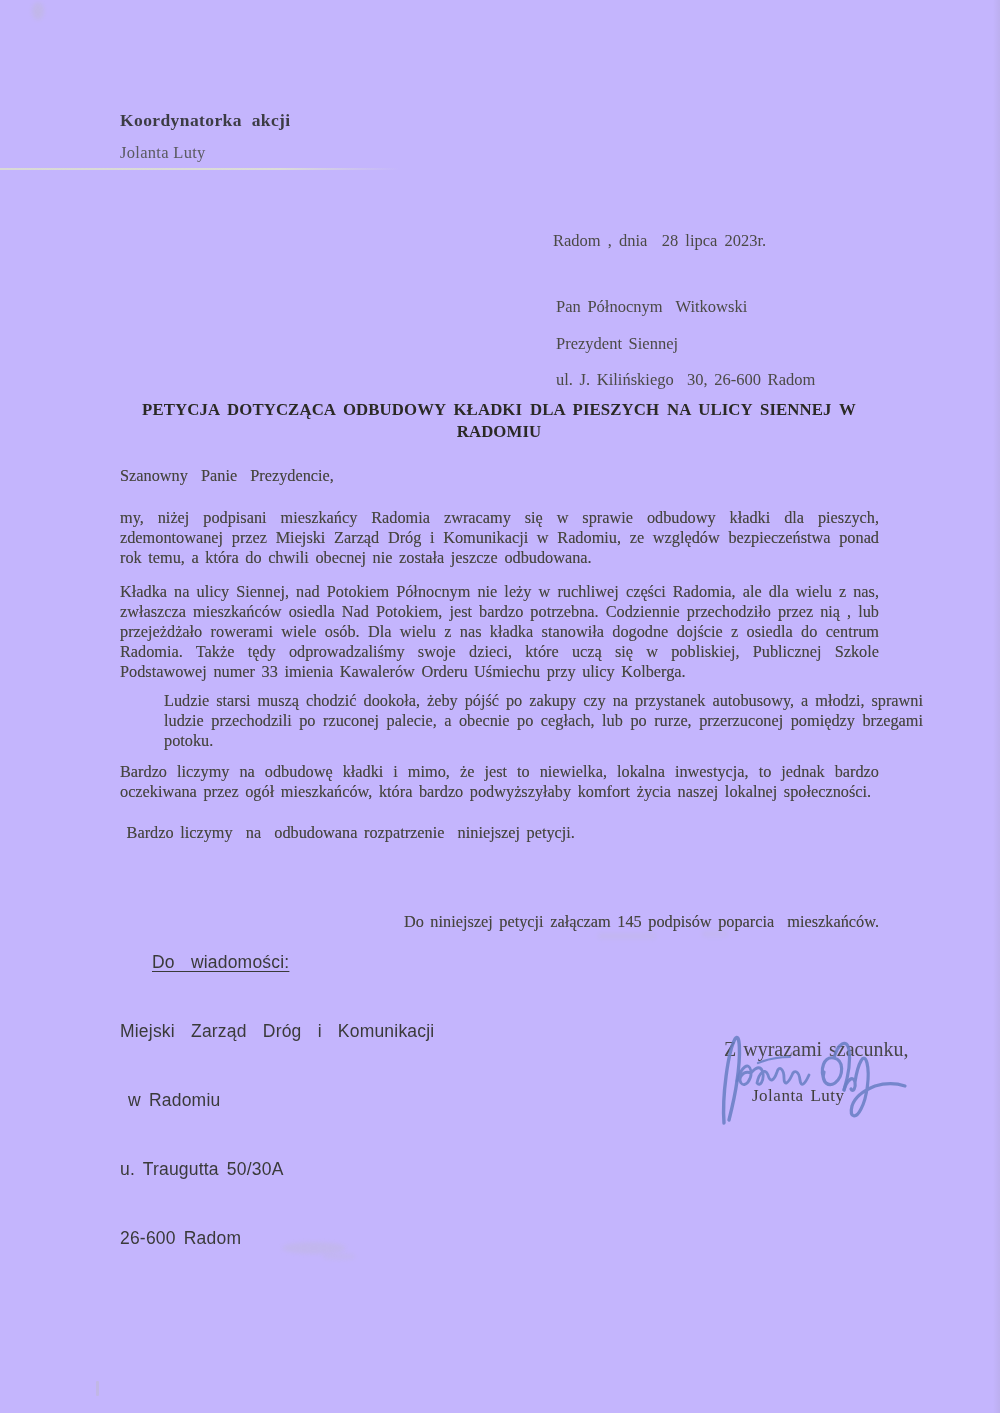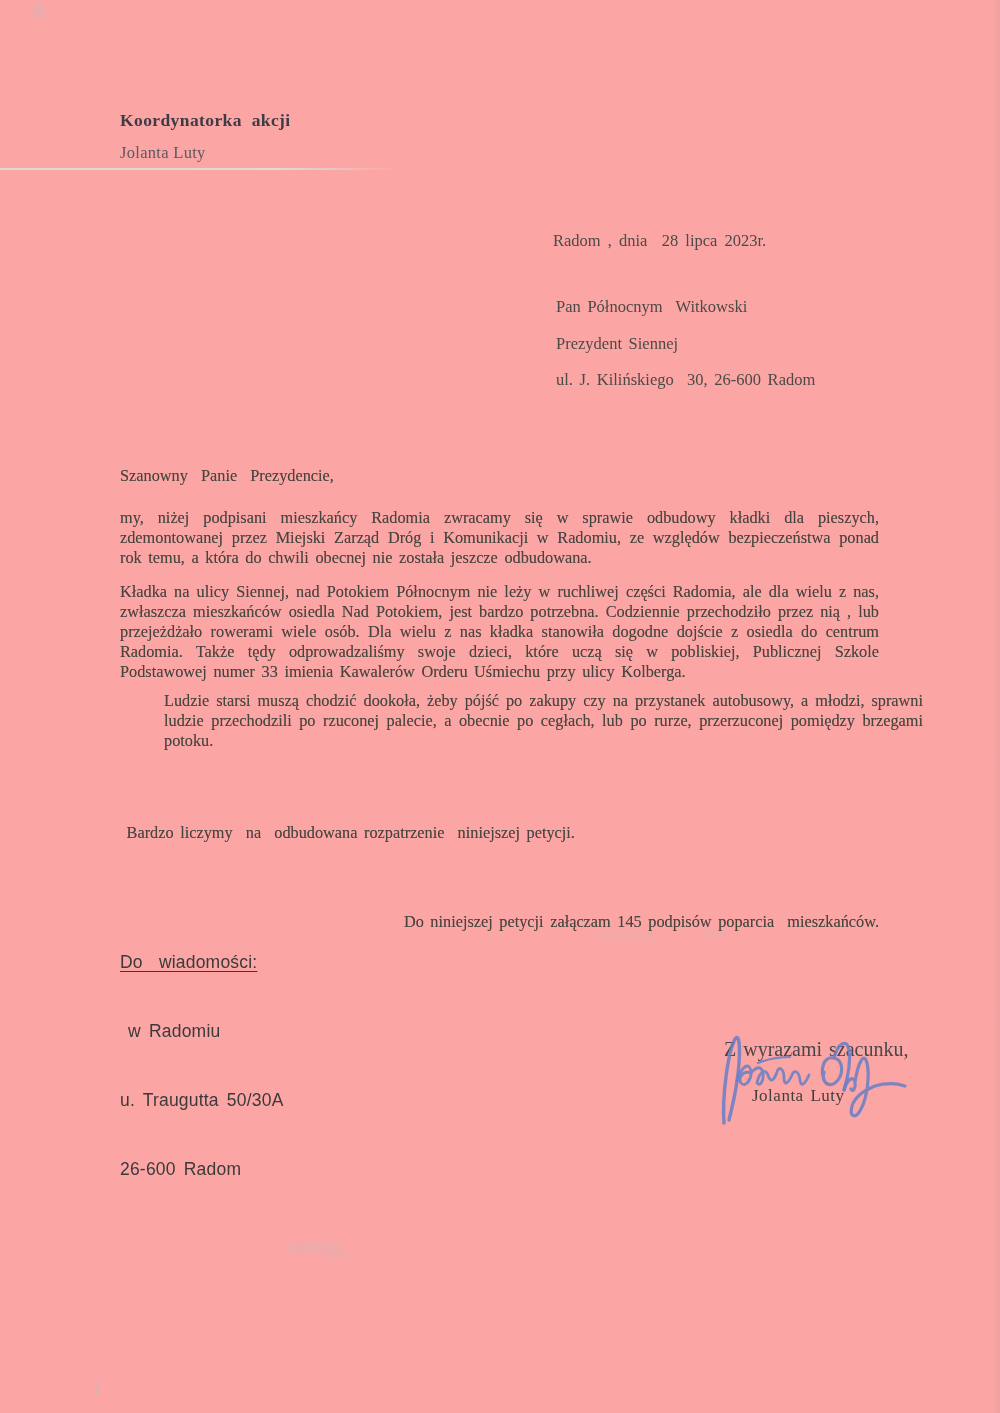--- a/index.html
+++ b/index.html
@@ -1,21 +1,21 @@
 <!DOCTYPE html>
 <html lang="pl"><head>
 <meta charset="utf-8">
 <title>Petycja — skan dokumentu</title>
 <style>
   html,body{margin:0;padding:0;background:#e8e8e8;}
   .page{
     position:relative;
     width:1000px;height:1413px;
     margin:0 auto;
-    background:#fca5a5;
+    background:#c4b5fd;
     overflow:hidden;
     font-family:"Liberation Serif", serif;
     color:#46453f;
   }
   
   .edge-shade{
     position:absolute;top:0;right:0;width:7px;height:100%;
     background:linear-gradient(to right, rgba(0,0,0,0), rgba(120,120,118,.10));
     pointer-events:none;
   }
@@ -54,21 +54,21 @@
   .p3{top:691px;margin-left:44px;}
   .p4{top:762px;}
   .p5{top:823px;text-align:left;}
   .p6{top:864px;text-align:right;margin-top:48px;}
   .cc-block{
     position:absolute;left:120px;top:905px;
     font-family:"Liberation Sans", sans-serif;
     font-size:17.5px;line-height:23px;color:#3a3a3a;
     letter-spacing:.2px;word-spacing:3px;white-space:pre;
   }
-  .cc-heading{text-decoration:underline;text-underline-offset:3px;}
+  .cc-heading{text-decoration:underline;text-underline-offset:3px;margin-left:32px;}
   .closing-phrase{
     position:absolute;left:724px;top:1038px;
     font-size:20px;color:#48474a;word-spacing:2px;
   }
   .signer-name{
     position:absolute;left:752px;top:1086px;
     font-size:17px;color:#413f3c;letter-spacing:.5px;word-spacing:2px;
   }
   .signature-svg{position:absolute;left:708px;top:1026px;width:200px;height:105px;}
   .signature-svg path{fill:none;stroke:#6a80c5;stroke-linecap:round;stroke-linejoin:round;opacity:.88;}
@@ -93,30 +93,36 @@
   <div class="header-rule"></div>
 
   <div class="dateline">Radom , dnia  28 lipca 2023r.</div>
 
   <div class="recipient">
     <div>Pan Północnym  Witkowski</div>
     <div>Prezydent Siennej</div>
     <div>ul. J. Kilińskiego  30, 26-600 Radom</div>
   </div>
 
+  <div class="petition-title">
+    <div>PETYCJA DOTYCZĄCA ODBUDOWY  KŁADKI DLA PIESZYCH NA ULICY  SIENNEJ  W</div>
+    <div>RADOMIU</div>
+  </div>
 
   <div class="body-text p1">my, niżej podpisani mieszkańcy Radomia zwracamy się w sprawie odbudowy kładki dla pieszych, zdemontowanej przez Miejski Zarząd Dróg i Komunikacji w Radomiu, ze względów bezpieczeństwa ponad rok temu, a która do chwili obecnej nie została jeszcze odbudowana.</div>
   <div class="body-text salutation">Szanowny  Panie  Prezydencie,</div>
   <div class="body-text p2">Kładka na ulicy Siennej, nad Potokiem Północnym nie leży w ruchliwej części Radomia, ale dla wielu z nas, zwłaszcza mieszkańców osiedla Nad Potokiem, jest bardzo potrzebna. Codziennie przechodziło przez nią , lub przejeżdżało rowerami wiele osób. Dla wielu z nas kładka stanowiła dogodne dojście z osiedla do centrum Radomia. Także tędy odprowadzaliśmy swoje dzieci, które uczą się w pobliskiej, Publicznej Szkole Podstawowej numer 33 imienia Kawalerów Orderu Uśmiechu przy ulicy Kolberga.</div>
   <div class="body-text p3">Ludzie starsi muszą chodzić dookoła, żeby pójść po zakupy czy na przystanek autobusowy, a młodzi, sprawni ludzie przechodzili po rzuconej palecie, a obecnie po cegłach, lub po rurze, przerzuconej pomiędzy brzegami potoku.</div>
+  <div class="body-text p4">Bardzo liczymy na odbudowę kładki i mimo, że jest to niewielka, lokalna inwestycja, to jednak bardzo oczekiwana przez ogół mieszkańców, która bardzo podwyższyłaby komfort życia naszej lokalnej społeczności.</div>
   <div class="body-text p5"> Bardzo liczymy  na  odbudowana rozpatrzenie  niniejszej petycji.</div>
   <div class="body-text p6">Do niniejszej petycji załączam 145 podpisów poparcia  mieszkańców.</div>
 
   <div class="cc-block">
     <div class="cc-heading">Do  wiadomości:</div>
+    <div>Miejski  Zarząd  Dróg  i  Komunikacji</div>
     <div> w Radomiu</div>
     <div>u. Traugutta 50/30A</div>
     <div>26-600 Radom</div>
   </div>
 
   <div class="closing-phrase">Z wyrazami  szacunku,</div>
 
   <svg class="signature-svg" viewBox="0 0 200 105" aria-hidden="true">
     <path stroke-width="3.4" d="M16,97 C14,70 20,26 27,13 C32,5 33,28 29,55 C27,70 23,86 21,94"></path>
     <path stroke-width="2.8" d="M29,55 C33,41 41,35 43,45 C44,54 37,62 33,57 C30,52 35,44 43,47 C48,41 53,39 55,47 C56,55 52,61 49,57 C51,47 57,41 60,49 C62,57 66,55 69,46 C71,39 76,43 76,52 C76,60 80,58 84,49 C86,43 91,45 92,54 C93,62 97,58 101,49"></path>

